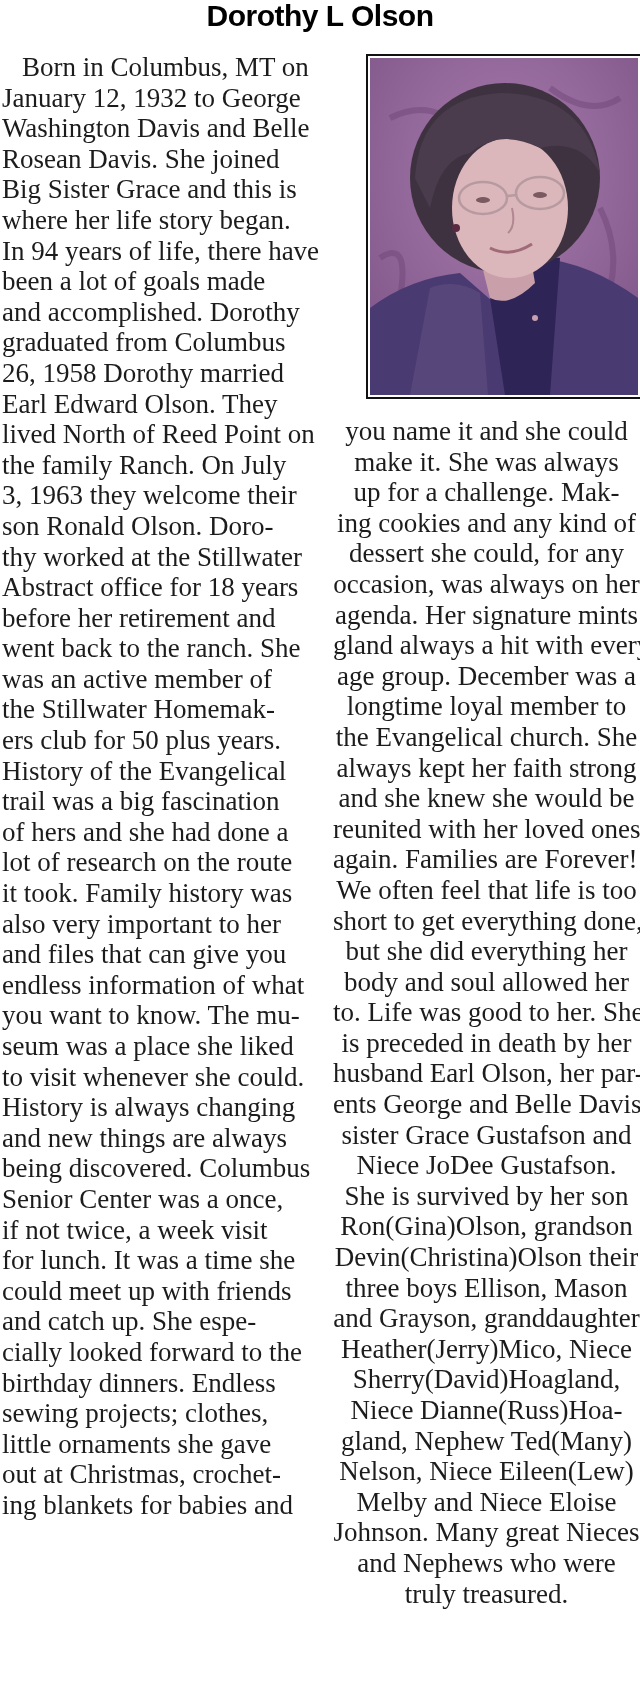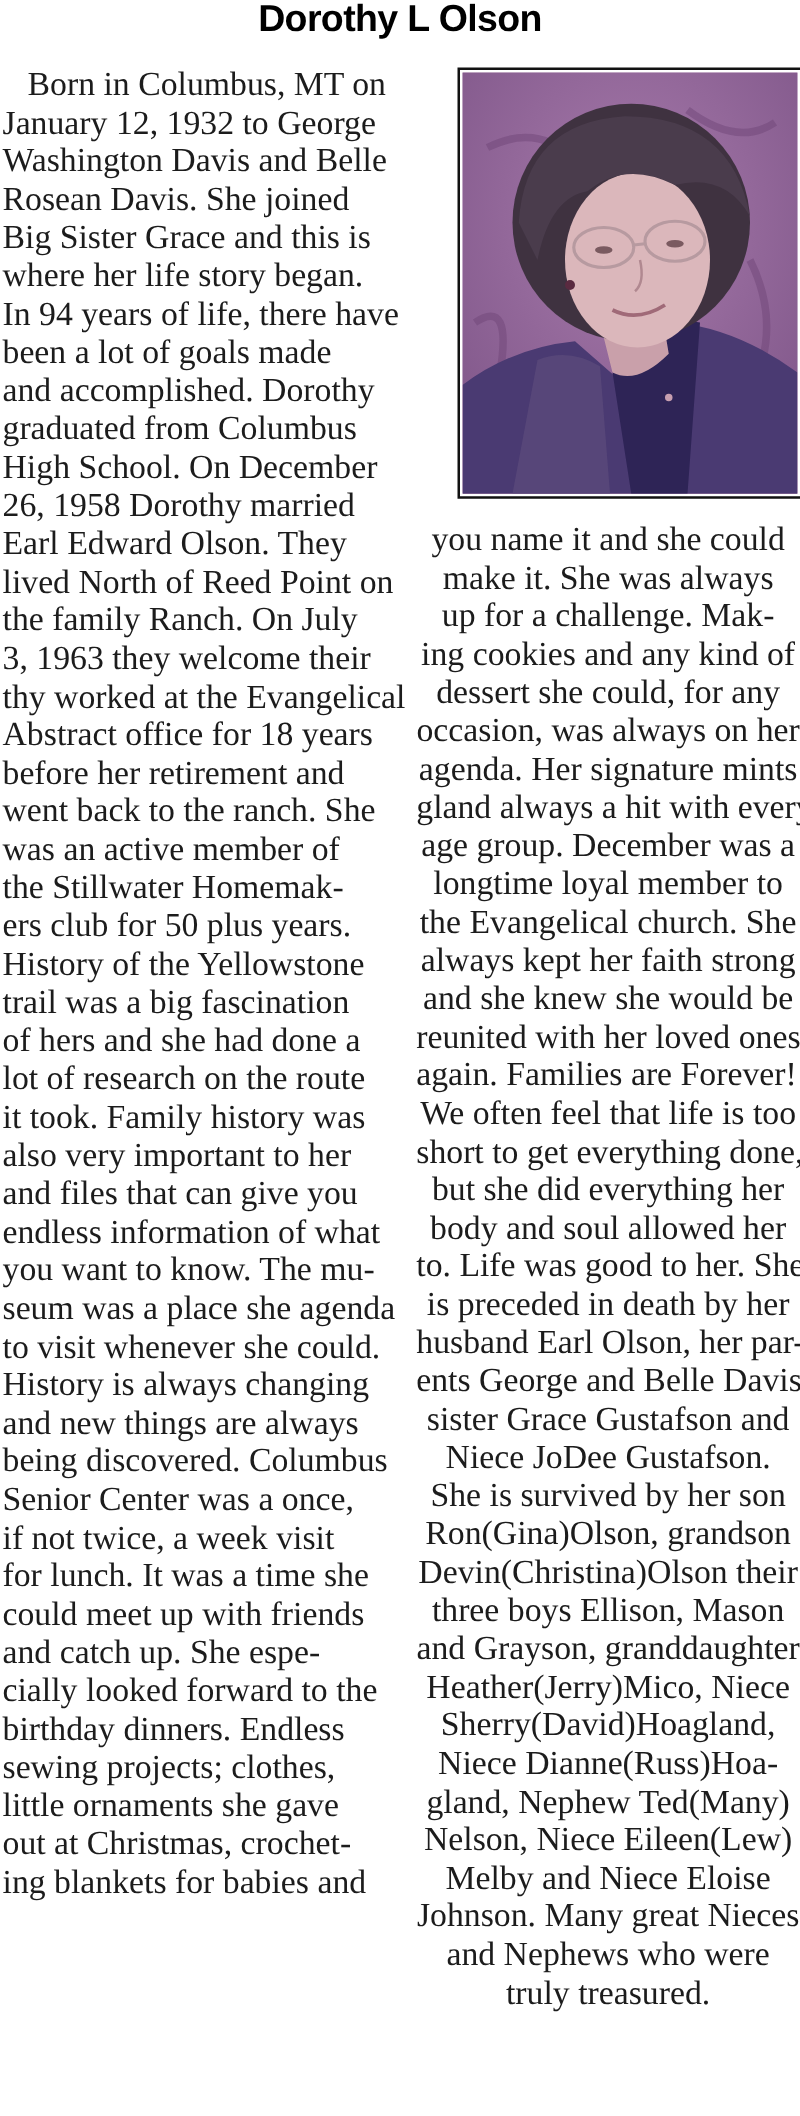--- a/index.html
+++ b/index.html
@@ -129,43 +129,43 @@
   <span class="line indent">Born in Columbus, MT on</span>
   <span class="line">January 12, 1932 to George</span>
   <span class="line">Washington Davis and Belle</span>
   <span class="line">Rosean Davis. She joined</span>
   <span class="line">Big Sister Grace and this is</span>
   <span class="line">where her life story began.</span>
   <span class="line">In 94 years of life, there have</span>
   <span class="line">been a lot of goals made</span>
   <span class="line">and accomplished. Dorothy</span>
   <span class="line">graduated from Columbus</span>
-  <span class="line">High School. On December</span>
   <span class="line">26, 1958 Dorothy married</span>
   <span class="line">Earl Edward Olson. They</span>
   <span class="line">lived North of Reed Point on</span>
   <span class="line">the family Ranch. On July</span>
   <span class="line">3, 1963 they welcome their</span>
-  <span class="line">thy worked at the Evangelical</span>
+  <span class="line">son Ronald Olson. Doro-</span>
+  <span class="line">thy worked at the Stillwater</span>
   <span class="line">Abstract office for 18 years</span>
   <span class="line">before her retirement and</span>
   <span class="line">went back to the ranch. She</span>
   <span class="line">was an active member of</span>
   <span class="line">the Stillwater Homemak-</span>
   <span class="line">ers club for 50 plus years.</span>
-  <span class="line">History of the Yellowstone</span>
+  <span class="line">History of the Evangelical</span>
   <span class="line">trail was a big fascination</span>
   <span class="line">of hers and she had done a</span>
   <span class="line">lot of research on the route</span>
   <span class="line">it took. Family history was</span>
   <span class="line">also very important to her</span>
   <span class="line">and files that can give you</span>
   <span class="line">endless information of what</span>
   <span class="line">you want to know. The mu-</span>
-  <span class="line">seum was a place she agenda</span>
+  <span class="line">seum was a place she liked</span>
   <span class="line">to visit whenever she could.</span>
   <span class="line">History is always changing</span>
   <span class="line">and new things are always</span>
   <span class="line">being discovered. Columbus</span>
   <span class="line">Senior Center was a once,</span>
   <span class="line">if not twice, a week visit</span>
   <span class="line">for lunch. It was a time she</span>
   <span class="line">could meet up with friends</span>
   <span class="line">and catch up. She espe-</span>
   <span class="line">cially looked forward to the</span>

